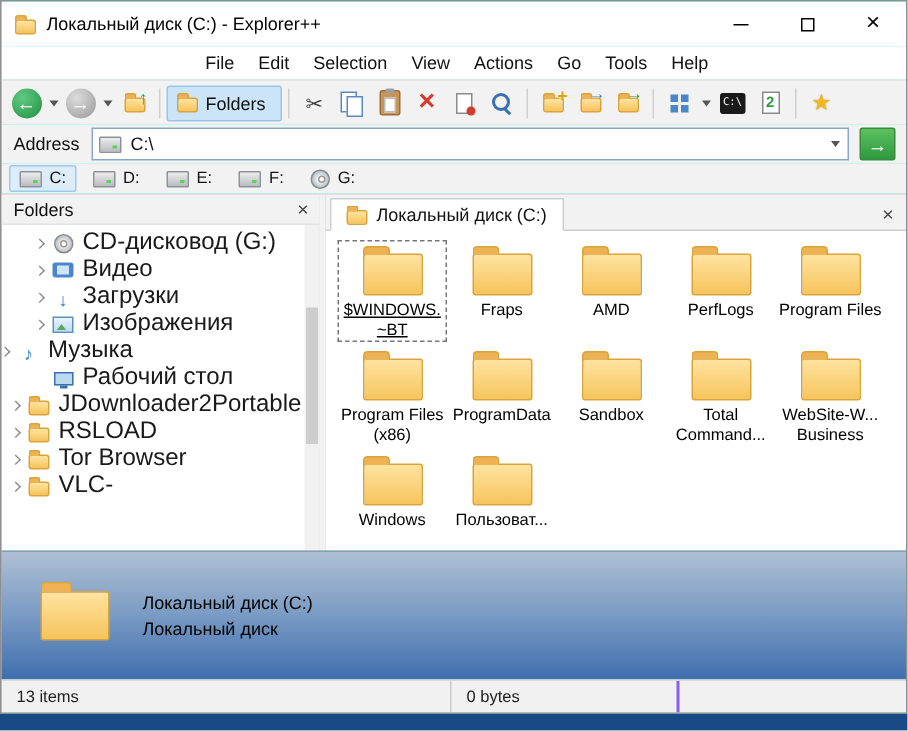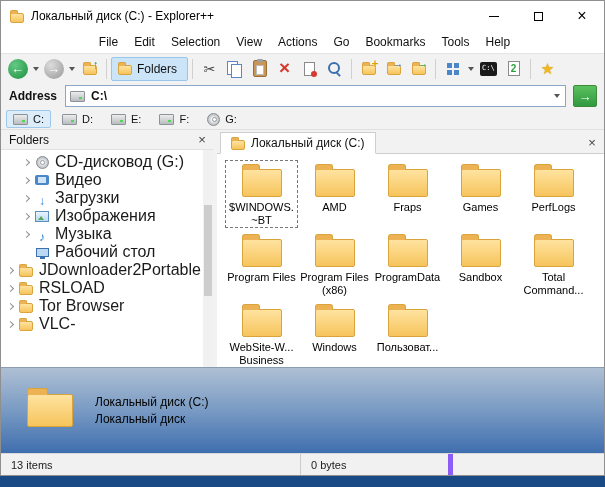--- a/index.html
+++ b/index.html
@@ -98,21 +98,21 @@
   .downloads-icon { width:14px; height:14px; text-align:center; }
   .downloads-icon::before { content:'↓'; color:#2f7fd6; font-weight:bold; font-size:12px; line-height:14px; }
   .pictures-icon { width:14px; height:11px; background:linear-gradient(#eaf4fc,#bcd9f2); border:1px solid #5b8fc0; }
   .pictures-icon::before { content:''; position:absolute; left:2px; bottom:1px; border-left:3px solid transparent; border-right:3px solid transparent; border-bottom:4px solid #58a85a; }
   .music-icon { width:13px; height:14px; text-align:center; }
   .music-icon::before { content:'♪'; color:#2f7fd6; font-size:12px; font-weight:bold; line-height:14px; }
   .desktop-icon { width:13px; height:9px; background:#bcd9f2; border:1px solid #3a6fb0; margin-top:1px; }
   .desktop-icon::after { content:''; position:absolute; left:3px; bottom:-3px; width:5px; height:2px; background:#3a6fb0; }
 
   
-  .addressbar { height:26px; background:#f2f2f2; display:flex; align-items:center; padding:0 7px 0 8px; flex:0 0 auto;font-weight:bold; }
+  .addressbar { height:26px; background:#f2f2f2; display:flex; align-items:center; padding:0 7px 0 8px; flex:0 0 auto; }
   .addr-label { font-size:12px; color:#111; margin-right:8px; }
   .addr-combo { flex:1; height:22px; background:#fff; border:1px solid #8aa8c5; display:flex; align-items:center; gap:6px; padding-left:4px; position:relative; margin-right:7px; }
   .addr-text { font-size:12px; color:#111; }
   .combo-arrow { position:absolute; right:0; top:0; bottom:0; width:17px; display:flex; align-items:center; justify-content:center; }
   .go-btn { width:24px; height:22px; border:1px solid #3c8a3c; border-radius:2px; background:linear-gradient(#5cc15f,#2f9940); display:flex; align-items:center; justify-content:center; }
   .go-btn::before { content:'→'; color:#fff; font-weight:bold; font-size:13px; }
 
   
   .drivebar { height:20px; background:#f2f2f2; display:flex; align-items:center; padding-left:5px; flex:0 0 auto; }
   .drive-btn { display:flex; align-items:center; gap:5px; font-size:11px; color:#111; padding:1px 6px; margin-right:4px; border:1px solid transparent; border-radius:2px; height:18px; }
@@ -133,32 +133,32 @@
   .scrollbar-v { width:10px; background:#f1f1f1; flex:0 0 auto; }
   .scrollbar-v .thumb { width:8px; margin:1px; height:42%; margin-top:55px; background:#cdcdcd; }
   .splitter { width:4px; background:#f2f2f2; }
 
   .content-pane { flex:1; display:flex; flex-direction:column; min-width:0; }
   .tabbar { height:24px; background:#f2f2f2; border-bottom:1px solid #cfcfcf; display:flex; align-items:flex-end; padding:2px 4px 0 3px; position:relative; flex:0 0 auto; }
   .tab { height:22px; background:#fff; border:1px solid #cfcfcf; border-bottom:1px solid #fff; margin-bottom:-1px; display:flex; align-items:center; gap:6px; padding:0 10px; font-size:12px; color:#111; z-index:1; }
   .tab-close { position:absolute; right:4px; top:4px; }
   .fileview { flex:1; background:#fff; padding:6px 0 0 8px; display:flex; flex-wrap:wrap; align-content:flex-start; overflow:hidden; }
   .file-tile { width:73px; display:flex; flex-direction:column; align-items:center; padding-top:2px; margin-bottom:2px; border:1px dashed transparent; }
-  .file-tile.selected { border-color:#767676; }
+  .file-tile.selected { border-color:#767676;text-decoration:underline; }
   .file-label { width:71px; text-align:center; font-size:11px; line-height:13px; max-height:27px; overflow:hidden; overflow-wrap:anywhere; margin-top:4px; color:#000; }
 
   
   .infopanel { height:86px; flex:0 0 auto; background:linear-gradient(180deg,#aebfd4 0%,#7b9cc4 48%,#3f6eae 100%); border-top:1px solid #8b9bb0; display:flex; align-items:center; padding-left:26px; }
   .info-text { margin-left:22px; font-size:12px; line-height:17px; color:#000; }
 
   
   .statusbar { height:22px; flex:0 0 auto; background:#f1f1f1; border-top:1px solid #d9d9d9; display:flex; font-size:11px; color:#222; }
   .status-cell { display:flex; align-items:center; padding:0 10px; }
   .status-cell.c1 { flex:0 0 300px; border-right:1px solid #cccccc; }
-  .status-cell.c2 { flex:0 0 152px; border-right:5px solid #8b5cf6;text-align:center; }
+  .status-cell.c2 { flex:0 0 152px; border-right:2px solid #8b5cf6;text-align:center; }
   .status-cell.c3 { flex:1; }
 </style>
 </head>
 <body>
 
 <div class="screen">
   <div class="window">
 
     <div class="titlebar">
       <span class="ico folder-sm"></span>
@@ -176,21 +176,20 @@
       </div>
     </div>
 
     <div class="menubar" id="menubar">
         <div class="menu-item">File</div>
         <div class="menu-item">Edit</div>
         <div class="menu-item">Selection</div>
         <div class="menu-item">View</div>
         <div class="menu-item">Actions</div>
         <div class="menu-item">Go</div>
-        <div class="menu-item">Bookmarks</div>
         <div class="menu-item">Tools</div>
         <div class="menu-item">Help</div>
       </div>
 
     <div class="toolbar" id="toolbar">
         <div class="tb-btn">
           <span class="ico back-icon"></span>
         </div>
         <div class="tb-drop">
           <span class="tri"></span>
@@ -321,21 +320,21 @@
                 </span>
                 <span>Загрузки</span>
               </div>
               <div class="tree-row" style="padding-left: 23px;">
                 <span class="chev"></span>
                 <span class="tree-ico">
                   <span class="ico pictures-icon"></span>
                 </span>
                 <span>Изображения</span>
               </div>
-              <div class="tree-row" style="padding-left: 23px;">
+              <div class="tree-row" style="">
                 <span class="chev"></span>
                 <span class="tree-ico">
                   <span class="ico music-icon"></span>
                 </span>
                 <span>Музыка</span>
               </div>
               <div class="tree-row" style="padding-left: 23px;">
                 <span class="chev hidden"></span>
                 <span class="tree-ico">
                   <span class="ico desktop-icon"></span>
@@ -385,29 +384,25 @@
           </div>
           <div class="x-glyph tab-close"></div>
         </div>
         <div class="fileview" id="fileview">
             <div class="file-tile selected">
               <div class="ico folder-lg"></div>
               <div class="file-label">$WINDOWS.~BT</div>
             </div>
             <div class="file-tile">
               <div class="ico folder-lg"></div>
+              <div class="file-label">Fraps</div>
+            </div>
+            <div class="file-tile">
+              <div class="ico folder-lg"></div>
               <div class="file-label">AMD</div>
-            </div>
-            <div class="file-tile">
-              <div class="ico folder-lg"></div>
-              <div class="file-label">Fraps</div>
-            </div>
-            <div class="file-tile">
-              <div class="ico folder-lg"></div>
-              <div class="file-label">Games</div>
             </div>
             <div class="file-tile">
               <div class="ico folder-lg"></div>
               <div class="file-label">PerfLogs</div>
             </div>
             <div class="file-tile">
               <div class="ico folder-lg"></div>
               <div class="file-label">Program Files</div>
             </div>
             <div class="file-tile">

